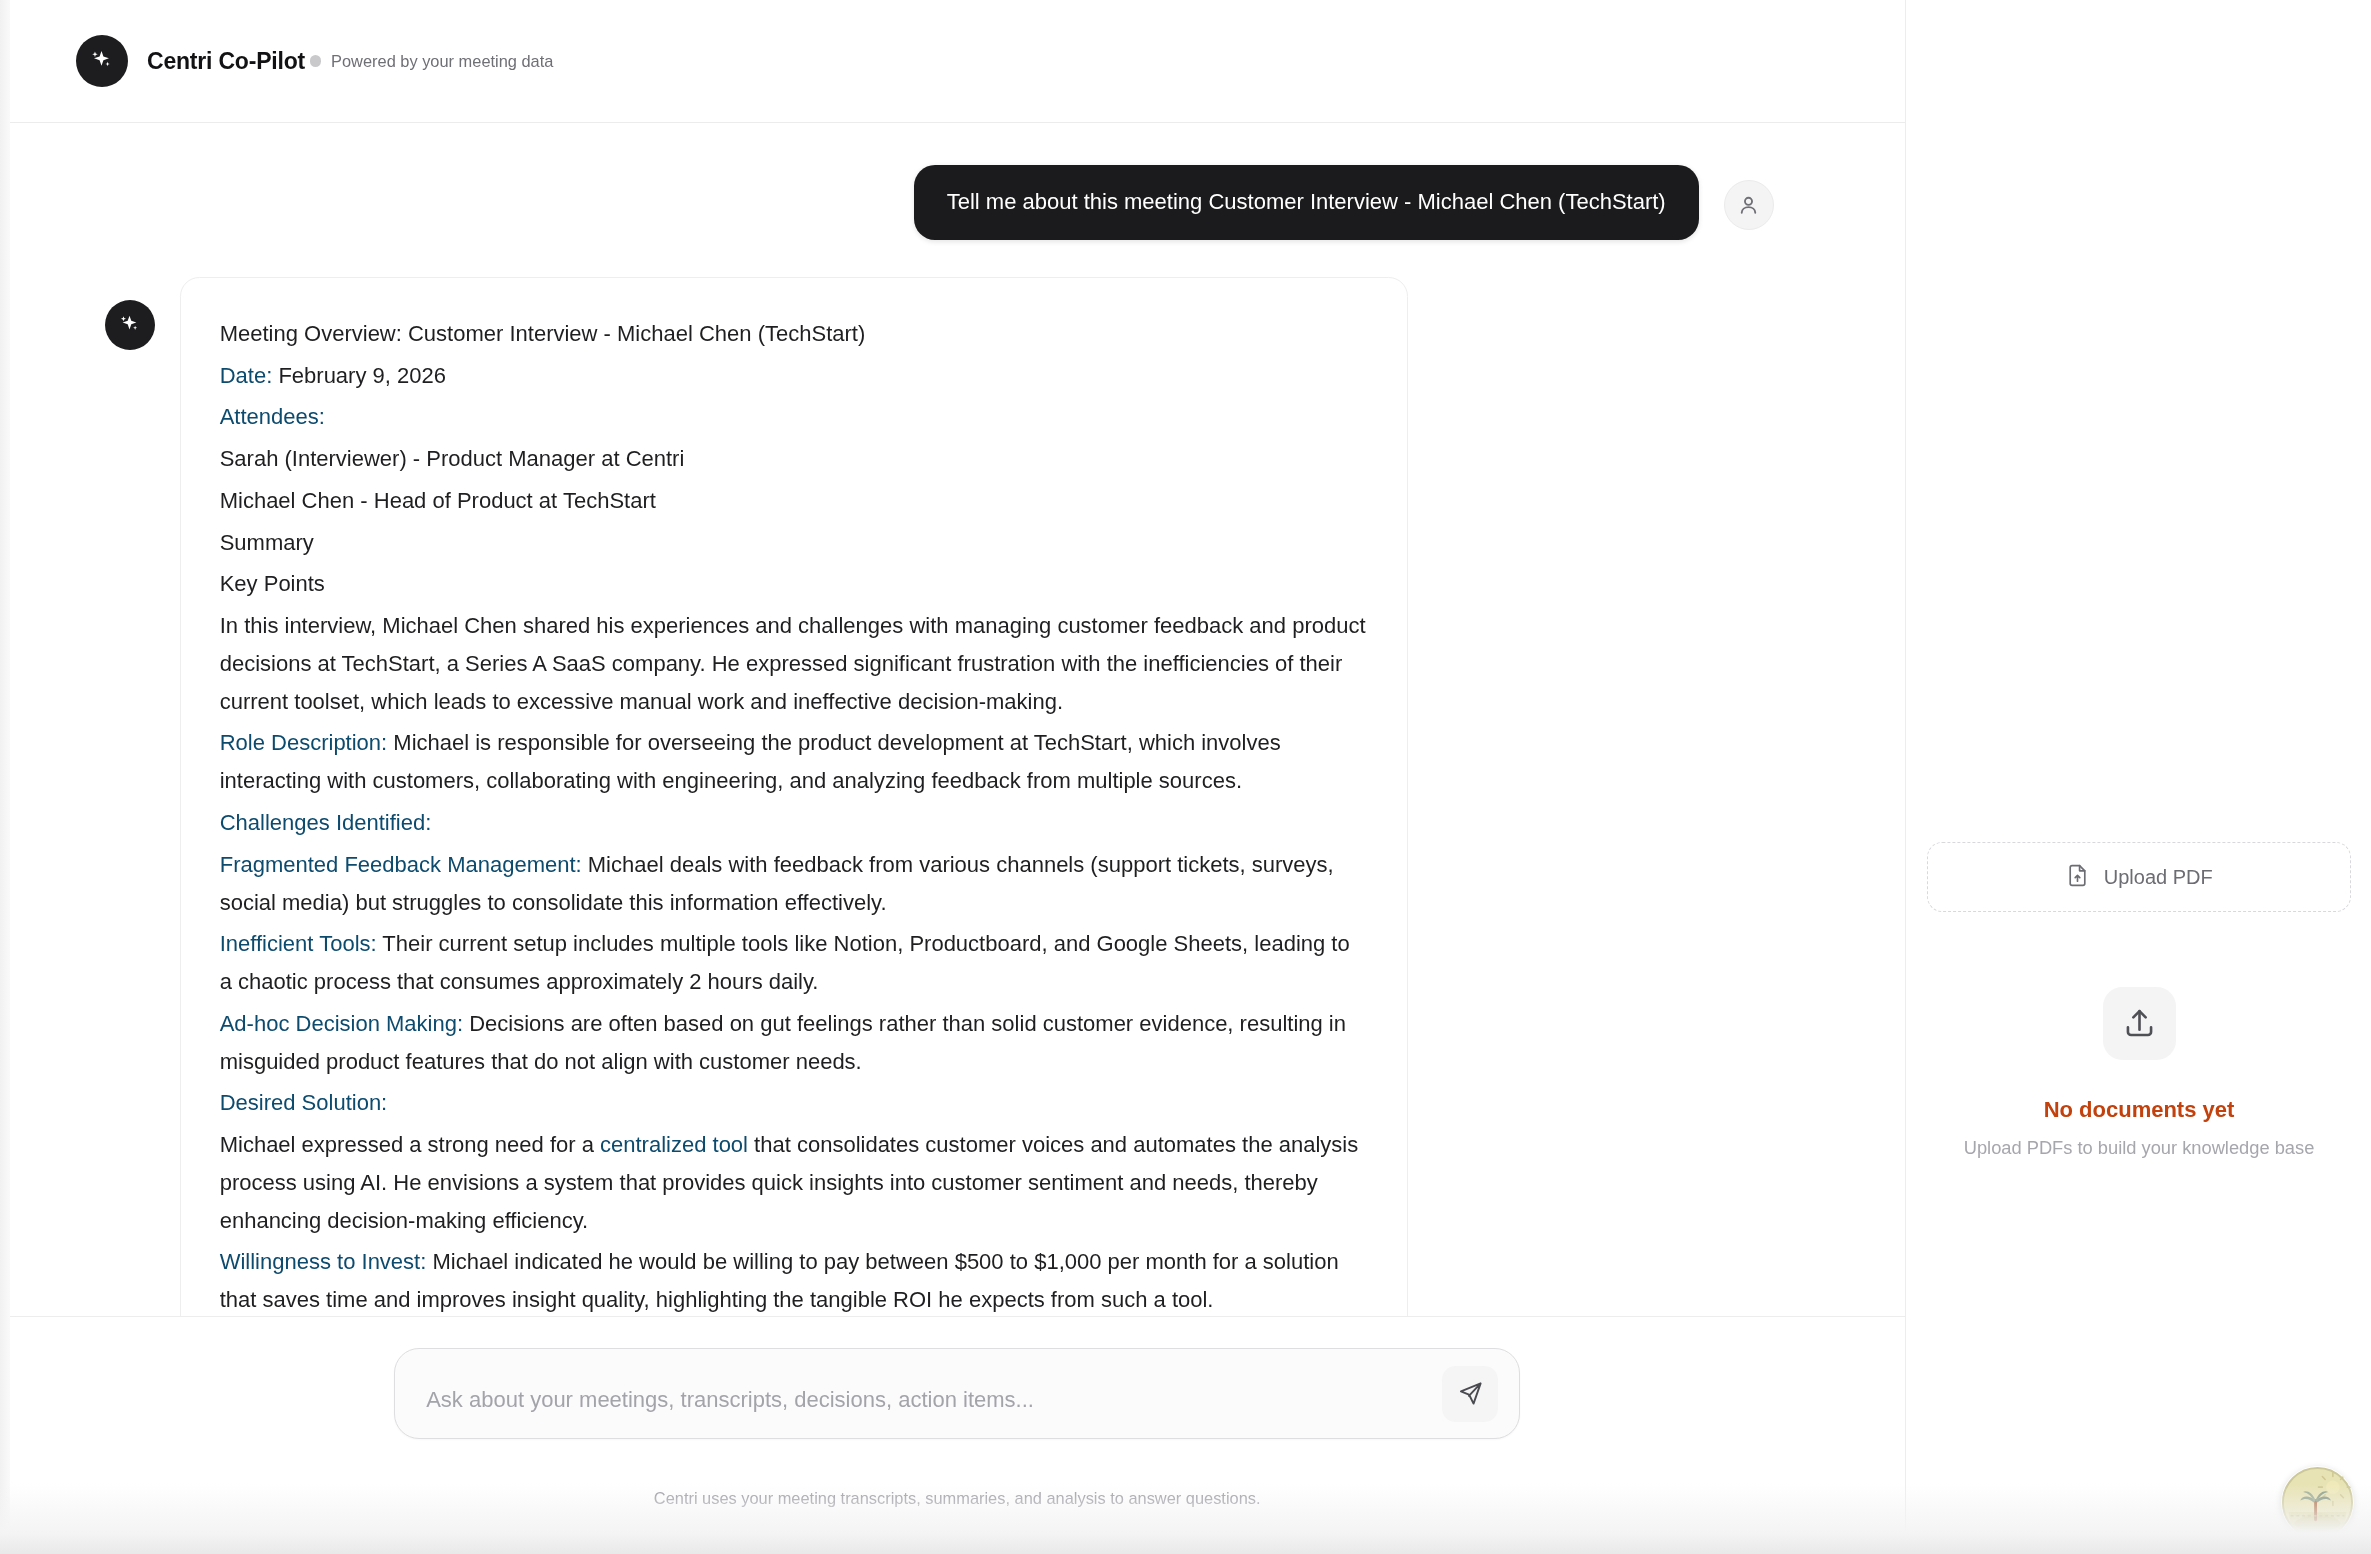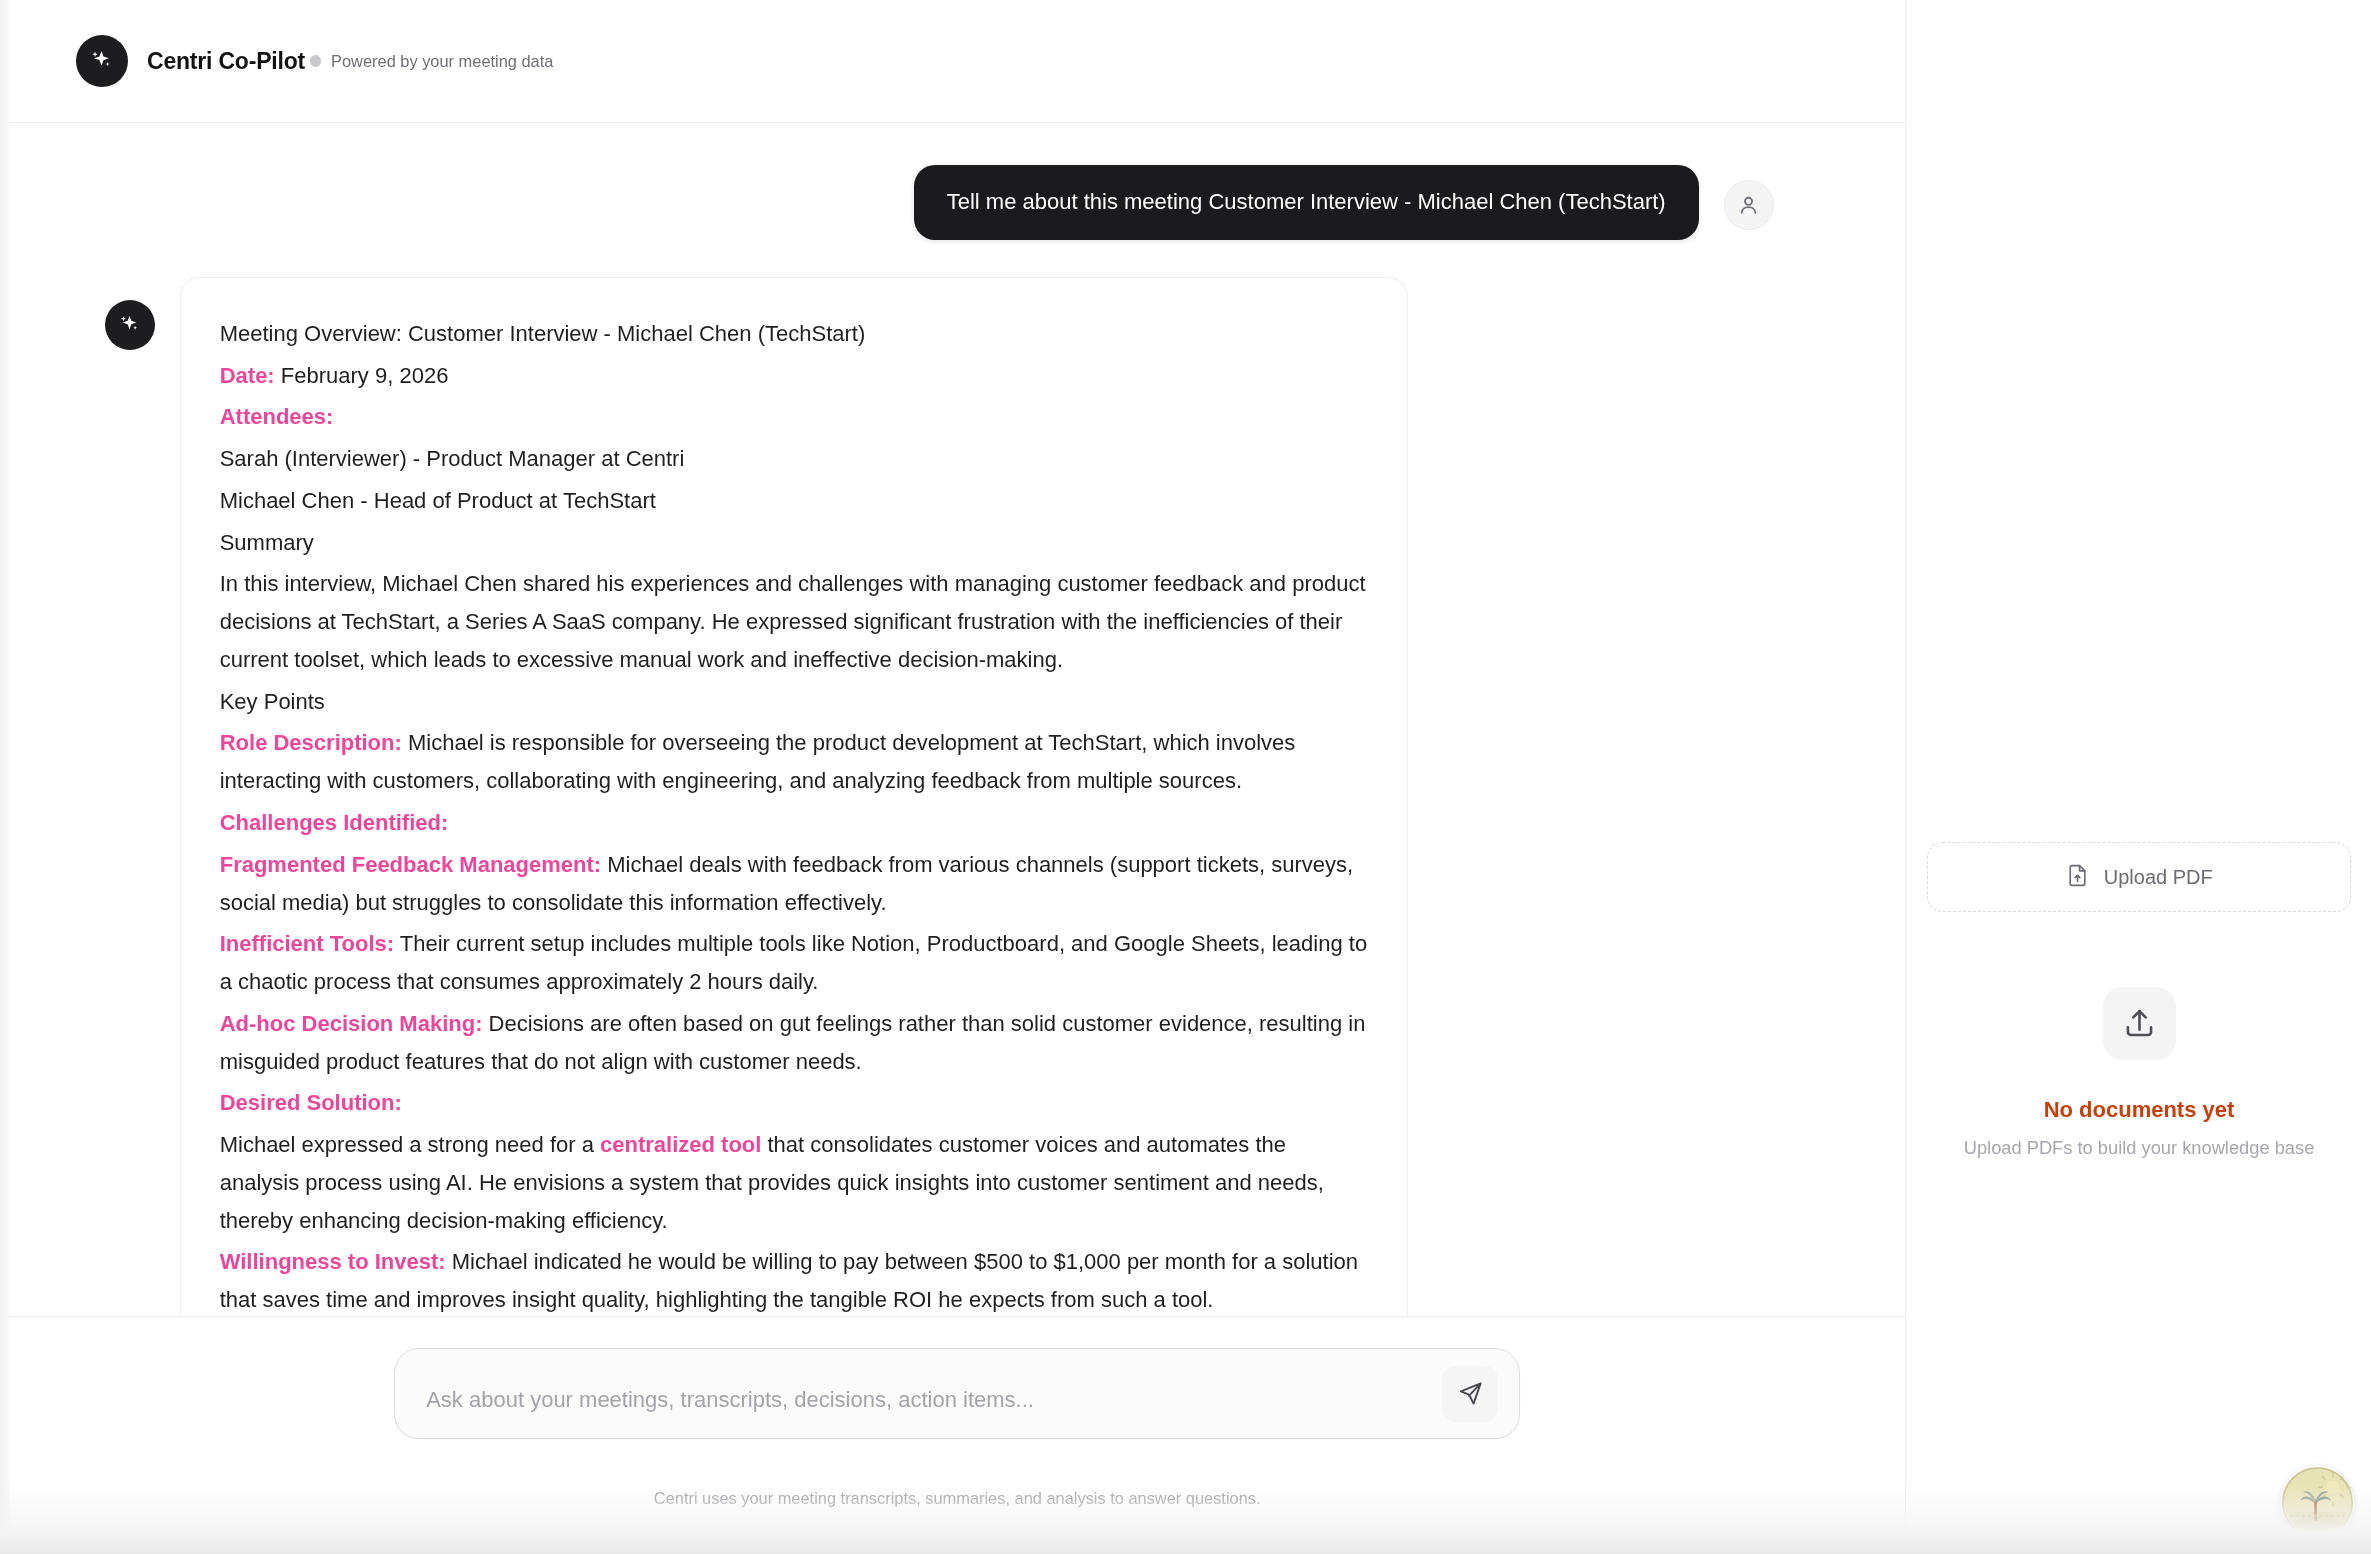--- a/index.html
+++ b/index.html
@@ -96,21 +96,21 @@
     width: 1228px;
     background: #ffffff;
     border: 1px solid #eeeeef;
     border-radius: 19.3px;
     padding: 37px 39px 39px 39px;
   }
   .body-line {
     font-size: 22px; line-height: 1.72; color: #1f1f21;
     margin-bottom: 3.9px;
   }
-  .body-line b { font-weight: 700; color: #ec4899; }
+  .body-line b { font-weight: 400; color: #0c4a6e; }
 
   .conv-fade {
     position: absolute; left: 0; bottom: 0; width: 1895px; height: 1px;
     background: #ededee;
   }
 
   
   .composer-wrap {
     position: absolute; left: 0; top: 1317px; width: 1895px; height: 238px;
     display: flex; flex-direction: column; align-items: center;
@@ -257,22 +257,22 @@
           </svg>
         </div>
         <div class="bubble-assistant">
           <div id="assistant-body">
               <div class="body-line">Meeting Overview: Customer Interview - Michael Chen (TechStart)</div>
               <div class="body-line"><b>Date:</b> February 9, 2026</div>
               <div class="body-line"><b>Attendees:</b></div>
               <div class="body-line">Sarah (Interviewer) - Product Manager at Centri</div>
               <div class="body-line">Michael Chen - Head of Product at TechStart</div>
               <div class="body-line">Summary</div>
+              <div class="body-line">Key Points</div>
               <div class="body-line">In this interview, Michael Chen shared his experiences and challenges with managing customer feedback and product decisions at TechStart, a Series A SaaS company. He expressed significant frustration with the inefficiencies of their current toolset, which leads to excessive manual work and ineffective decision-making.</div>
-              <div class="body-line">Key Points</div>
               <div class="body-line"><b>Role Description:</b> Michael is responsible for overseeing the product development at TechStart, which involves interacting with customers, collaborating with engineering, and analyzing feedback from multiple sources.</div>
               <div class="body-line"><b>Challenges Identified:</b></div>
               <div class="body-line"><b>Fragmented Feedback Management:</b> Michael deals with feedback from various channels (support tickets, surveys, social media) but struggles to consolidate this information effectively.</div>
               <div class="body-line"><b>Inefficient Tools:</b> Their current setup includes multiple tools like Notion, Productboard, and Google Sheets, leading to a chaotic process that consumes approximately 2 hours daily.</div>
               <div class="body-line"><b>Ad-hoc Decision Making:</b> Decisions are often based on gut feelings rather than solid customer evidence, resulting in misguided product features that do not align with customer needs.</div>
               <div class="body-line"><b>Desired Solution:</b></div>
               <div class="body-line">Michael expressed a strong need for a <b>centralized tool</b> that consolidates customer voices and automates the analysis process using AI. He envisions a system that provides quick insights into customer sentiment and needs, thereby enhancing decision-making efficiency.</div>
               <div class="body-line"><b>Willingness to Invest:</b> Michael indicated he would be willing to pay between $500 to $1,000 per month for a solution that saves time and improves insight quality, highlighting the tangible ROI he expects from such a tool.</div>
               <div class="body-line">Action Items</div>
             </div>

